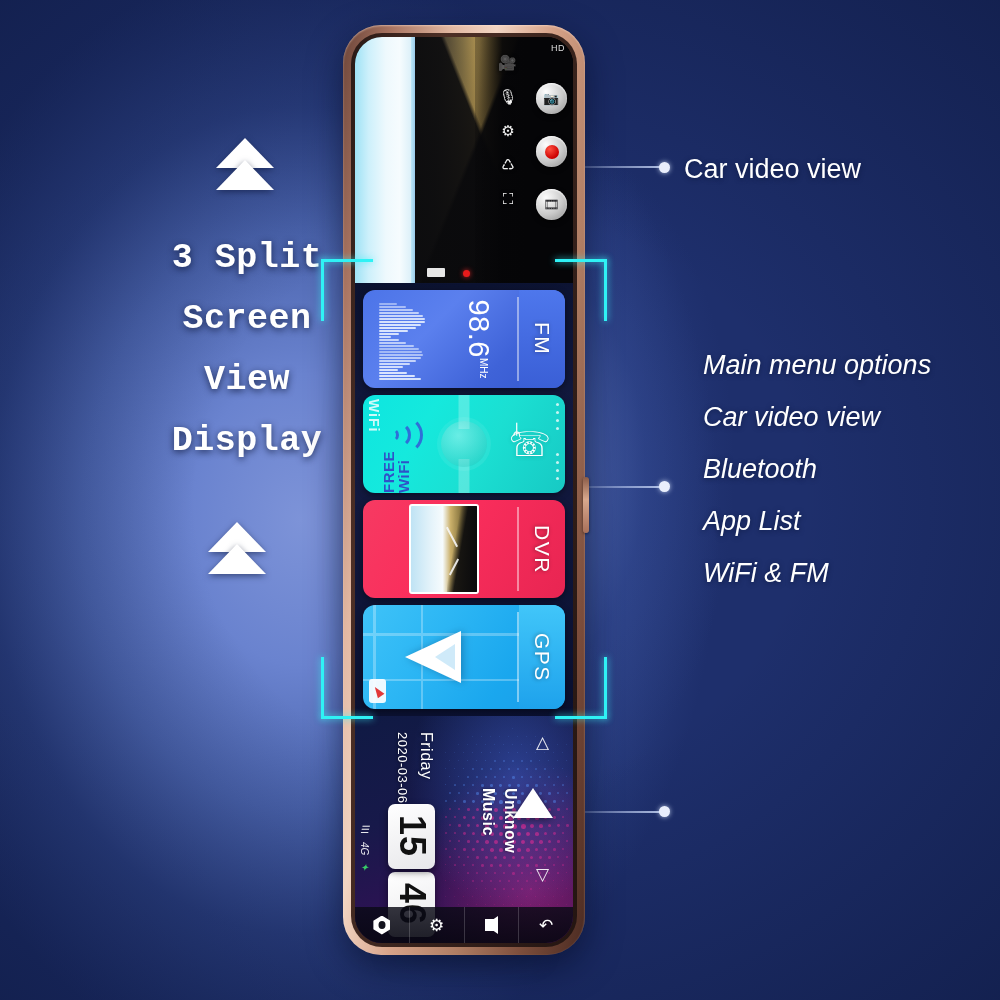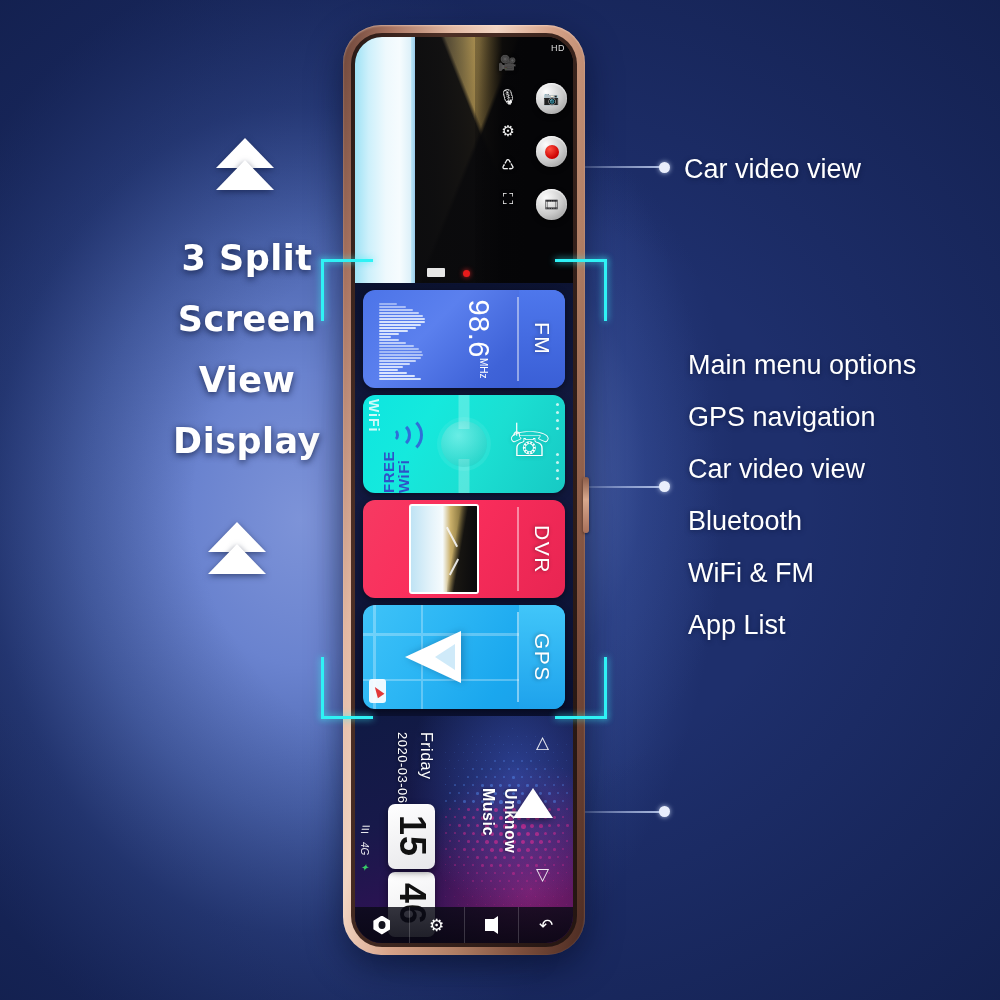--- a/index.html
+++ b/index.html
@@ -29,21 +29,21 @@
 
   
   #headline {
     position:absolute; left:152px; top:228px; width:190px;
     text-align:center; color:#fff;
     font-weight:bold; font-size:35px; line-height:61px;
     letter-spacing:.5px;
     text-shadow:0 2px 7px rgba(8,18,50,.75);
     font-family:"DejaVu Sans", sans-serif;
   }
-  #headline .ln { display:block; white-space:nowrap; }
+  #headline .ln { display:block; white-space:nowrap;font-family:Liberation Mono, monospace; }
 
   
   .chev { position:absolute; width:58px; height:62px; }
   .chev i {
     position:absolute; left:0; width:0; height:0;
     border-left:29px solid transparent; border-right:29px solid transparent;
     border-bottom:30px solid #ffffff;
     filter:drop-shadow(0 2px 3px rgba(10,20,55,.55));
   }
   .chev i.a { top:0; }
@@ -52,21 +52,21 @@
   #chev-bot  { left:208px; top:522px; }
 
   
   .callout { position:absolute; color:#fff; }
   .callout .line {
     font-size:27px; line-height:52px; white-space:nowrap;
     text-shadow:0 1px 5px rgba(8,18,50,.6);
     font-family:"Liberation Sans", sans-serif;
   }
   #co-top   { left:684px; top:143px; }
-  #co-mid   { left:688px; top:339px; }
+  #co-mid   { left:703px; top:339px;font-style:italic; }
   #co-bot   { left:684px; top:783px; }
 
   .bullet {
     position:absolute; width:11px; height:11px; border-radius:50%;
     background:#e9eefc; box-shadow:0 0 5px rgba(220,232,255,.8);
   }
   .leader {
     position:absolute; height:1.5px;
     background:linear-gradient(90deg, rgba(200,215,250,.12), rgba(205,220,252,.82));
   }
@@ -381,25 +381,24 @@
 <div class="leader" style="left:566px; top:166px; width:96px;"></div>
 <div class="bullet" style="left:659px; top:162px;"></div>
 <div class="callout" id="co-top">
   <div class="line">Car video view</div>
 </div>
 
 <div class="leader" style="left:570px; top:486px; width:92px;"></div>
 <div class="bullet" style="left:659px; top:481px;"></div>
 <div class="callout" id="co-mid">
   <div class="line">Main menu options</div>
-  <div class="line">GPS navigation</div>
   <div class="line">Car video view</div>
   <div class="line">Bluetooth</div>
+  <div class="line">App List</div>
   <div class="line">WiFi &amp; FM</div>
-  <div class="line">App List</div>
 </div>
 
 <div class="leader" style="left:566px; top:811px; width:96px;"></div>
 <div class="bullet" style="left:659px; top:806px;"></div>
 <div class="callout" id="co-bot">
 </div>
 
 <div id="device">
   <div class="dev-shadow"></div>
   <div class="bezel">

